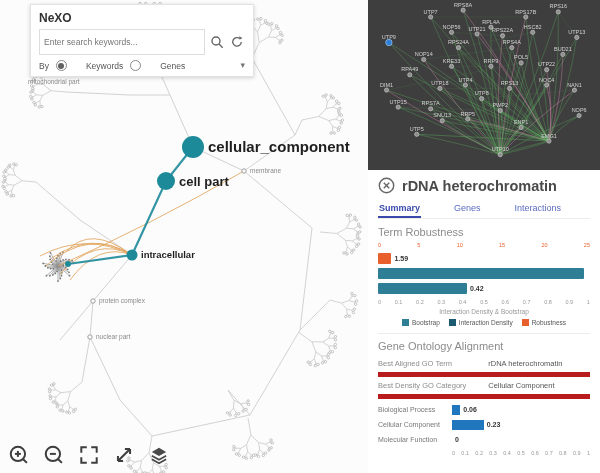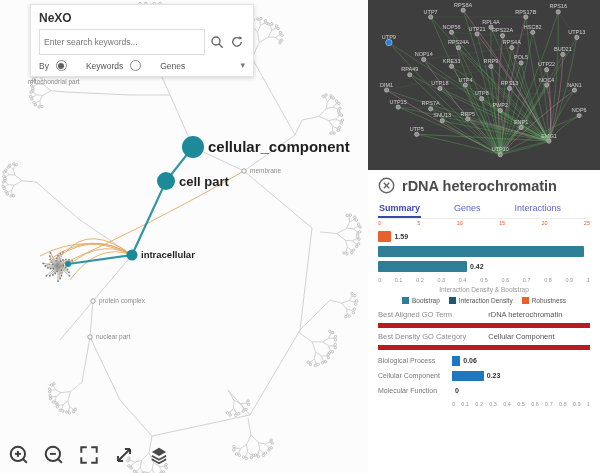--- a/index.html
+++ b/index.html
@@ -1048,20 +1048,21 @@
       <h1 class="detail-title">rDNA heterochromatin</h1>
     </div>
 
     <nav class="tabs">
       <span class="tab active">Summary</span>
       <span class="tab">Genes</span>
       <span class="tab">Interactions</span>
     </nav>
 
 
+    <h2 class="section-title">Term Robustness</h2>
 
     <div>
       <div class="axis" id="axis-top">
           <span style="color: rgb(232, 97, 44);">0</span>
           <span style="color: rgb(232, 97, 44);">5</span>
           <span style="color: rgb(232, 97, 44);">10</span>
           <span style="color: rgb(232, 97, 44);">15</span>
           <span style="color: rgb(232, 97, 44);">20</span>
           <span style="color: rgb(232, 97, 44);">25</span>
         </div>
@@ -1092,20 +1093,21 @@
           <span>1</span>
         </div>
       <div class="x-label">Interaction Density &amp; Bootstrap</div>
       <div class="legend" id="legend-a">
           <span class="legend-item"><span class="swatch" style="background: rgb(46, 126, 150);"></span>Bootstrap</span>
           <span class="legend-item"><span class="swatch" style="background: rgb(27, 90, 112);"></span>Interaction Density</span>
           <span class="legend-item"><span class="swatch" style="background: rgb(232, 97, 44);"></span>Robustness</span>
         </div>
     </div>
 
+    <h2 class="section-title bordered">Gene Ontology Alignment</h2>
 
     <div class="go-table">
       <div class="go-row">
         <span class="k">Best Aligned GO Term</span>
         <span class="v">rDNA heterochromatin</span>
       </div>
       <div class="go-row">
         <span class="k">Best Density GO Category</span>
         <span class="v">Cellular Component</span>
       </div>

